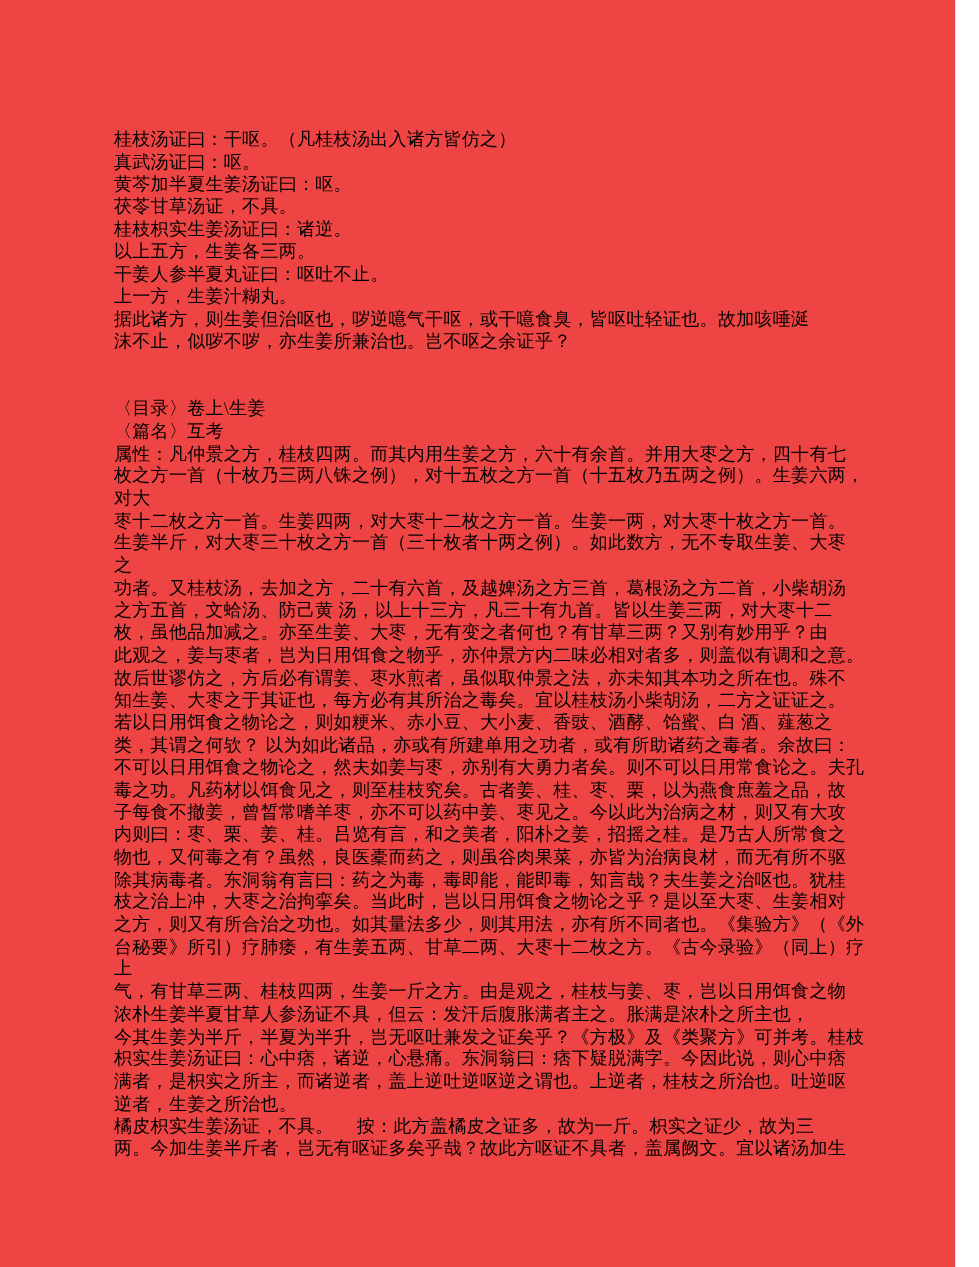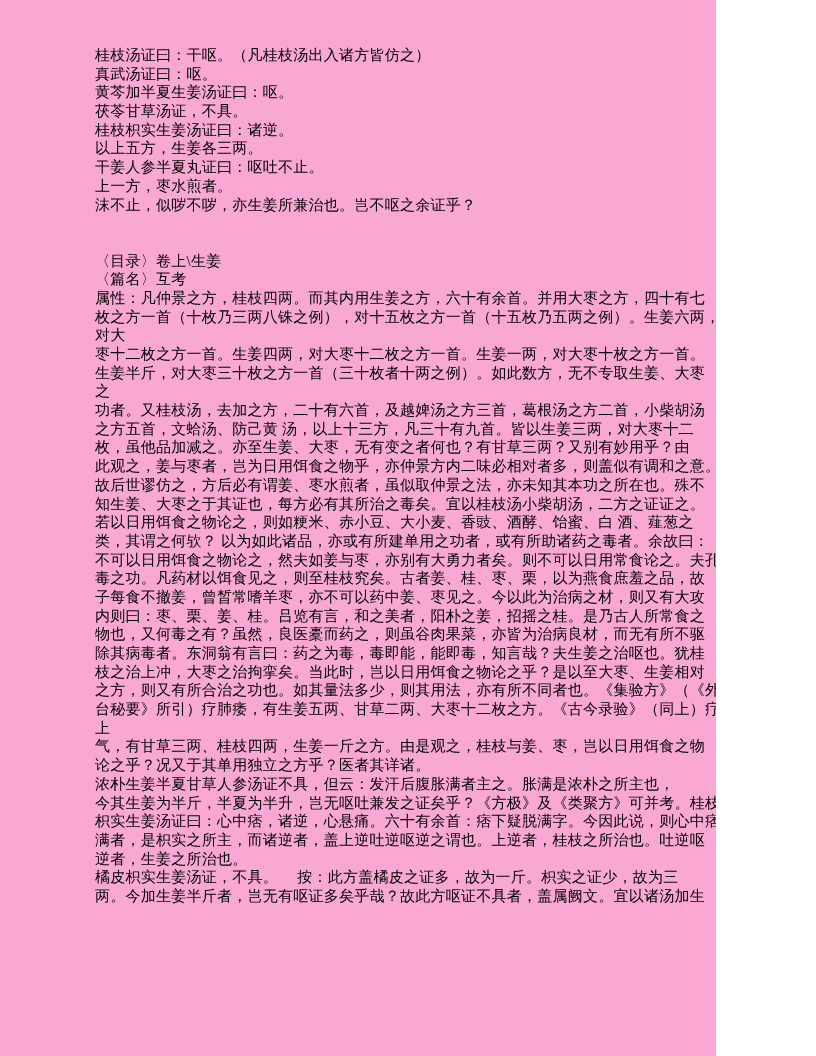--- a/index.html
+++ b/index.html
@@ -2,25 +2,25 @@
 <html><head>
 <meta charset="utf-8">
 <style>
   html, body {
     margin: 0;
     padding: 0;
     background: #ffffff;
   }
   .page {
     position: relative;
-    width: 716px;
+    width: 796px;
     height: 1056px;
-    background: #f9a8d4;
+    background: #ef4444;
     box-sizing: border-box;
-    padding: 46px 90px 0 95px;
+    padding: 108px 90px 0 95px;
     overflow: hidden;
   }
   .text-block {
     width: 640px;
   }
   .line {
     font-family: "Liberation Serif", "DejaVu Serif", serif;
     font-size: 15px;
     line-height: 18.7px;
     height: 18.7px;
@@ -35,21 +35,22 @@
 
 <div class="page">
   <div class="text-block">
       <div class="line">桂枝汤证曰：干呕。（凡桂枝汤出入诸方皆仿之）</div>
       <div class="line">真武汤证曰：呕。</div>
       <div class="line">黄芩加半夏生姜汤证曰：呕。</div>
       <div class="line">茯苓甘草汤证，不具。</div>
       <div class="line">桂枝枳实生姜汤证曰：诸逆。</div>
       <div class="line">以上五方，生姜各三两。</div>
       <div class="line">干姜人参半夏丸证曰：呕吐不止。</div>
-      <div class="line">上一方，枣水煎者。</div>
+      <div class="line">上一方，生姜汁糊丸。</div>
+      <div class="line">据此诸方，则生姜但治呕也，哕逆噫气干呕，或干噫食臭，皆呕吐轻证也。故加咳唾涎</div>
       <div class="line">沫不止，似哕不哕，亦生姜所兼治也。岂不呕之余证乎？</div>
       <div class="line"></div>
       <div class="line"></div>
       <div class="line">〈目录〉卷上\生姜</div>
       <div class="line">〈篇名〉互考</div>
       <div class="line">属性：凡仲景之方，桂枝四两。而其内用生姜之方，六十有余首。并用大枣之方，四十有七</div>
       <div class="line">枚之方一首（十枚乃三两八铢之例），对十五枚之方一首（十五枚乃五两之例）。生姜六两，</div>
       <div class="line">对大</div>
       <div class="line">枣十二枚之方一首。生姜四两，对大枣十二枚之方一首。生姜一两，对大枣十枚之方一首。</div>
       <div class="line">生姜半斤，对大枣三十枚之方一首（三十枚者十两之例）。如此数方，无不专取生姜、大枣</div>
@@ -66,22 +67,21 @@
       <div class="line">毒之功。凡药材以饵食见之，则至桂枝究矣。古者姜、桂、枣、栗，以为燕食庶羞之品，故</div>
       <div class="line">子每食不撤姜，曾晳常嗜羊枣，亦不可以药中姜、枣见之。今以此为治病之材，则又有大攻</div>
       <div class="line">内则曰：枣、栗、姜、桂。吕览有言，和之美者，阳朴之姜，招摇之桂。是乃古人所常食之</div>
       <div class="line">物也，又何毒之有？虽然，良医橐而药之，则虽谷肉果菜，亦皆为治病良材，而无有所不驱</div>
       <div class="line">除其病毒者。东洞翁有言曰：药之为毒，毒即能，能即毒，知言哉？夫生姜之治呕也。犹桂</div>
       <div class="line">枝之治上冲，大枣之治拘挛矣。当此时，岂以日用饵食之物论之乎？是以至大枣、生姜相对</div>
       <div class="line">之方，则又有所合治之功也。如其量法多少，则其用法，亦有所不同者也。《集验方》（《外</div>
       <div class="line">台秘要》所引）疗肺痿，有生姜五两、甘草二两、大枣十二枚之方。《古今录验》（同上）疗</div>
       <div class="line">上</div>
       <div class="line">气，有甘草三两、桂枝四两，生姜一斤之方。由是观之，桂枝与姜、枣，岂以日用饵食之物</div>
-      <div class="line">论之乎？况又于其单用独立之方乎？医者其详诸。</div>
       <div class="line">浓朴生姜半夏甘草人参汤证不具，但云：发汗后腹胀满者主之。胀满是浓朴之所主也，</div>
       <div class="line">今其生姜为半斤，半夏为半升，岂无呕吐兼发之证矣乎？《方极》及《类聚方》可并考。桂枝</div>
-      <div class="line">枳实生姜汤证曰：心中痞，诸逆，心悬痛。六十有余首：痞下疑脱满字。今因此说，则心中痞</div>
+      <div class="line">枳实生姜汤证曰：心中痞，诸逆，心悬痛。东洞翁曰：痞下疑脱满字。今因此说，则心中痞</div>
       <div class="line">满者，是枳实之所主，而诸逆者，盖上逆吐逆呕逆之谓也。上逆者，桂枝之所治也。吐逆呕</div>
       <div class="line">逆者，生姜之所治也。</div>
       <div class="line">橘皮枳实生姜汤证，不具。　 按：此方盖橘皮之证多，故为一斤。枳实之证少，故为三</div>
       <div class="line">两。今加生姜半斤者，岂无有呕证多矣乎哉？故此方呕证不具者，盖属阙文。宜以诸汤加生</div>
     </div>
 </div>
 
 </body></html>

